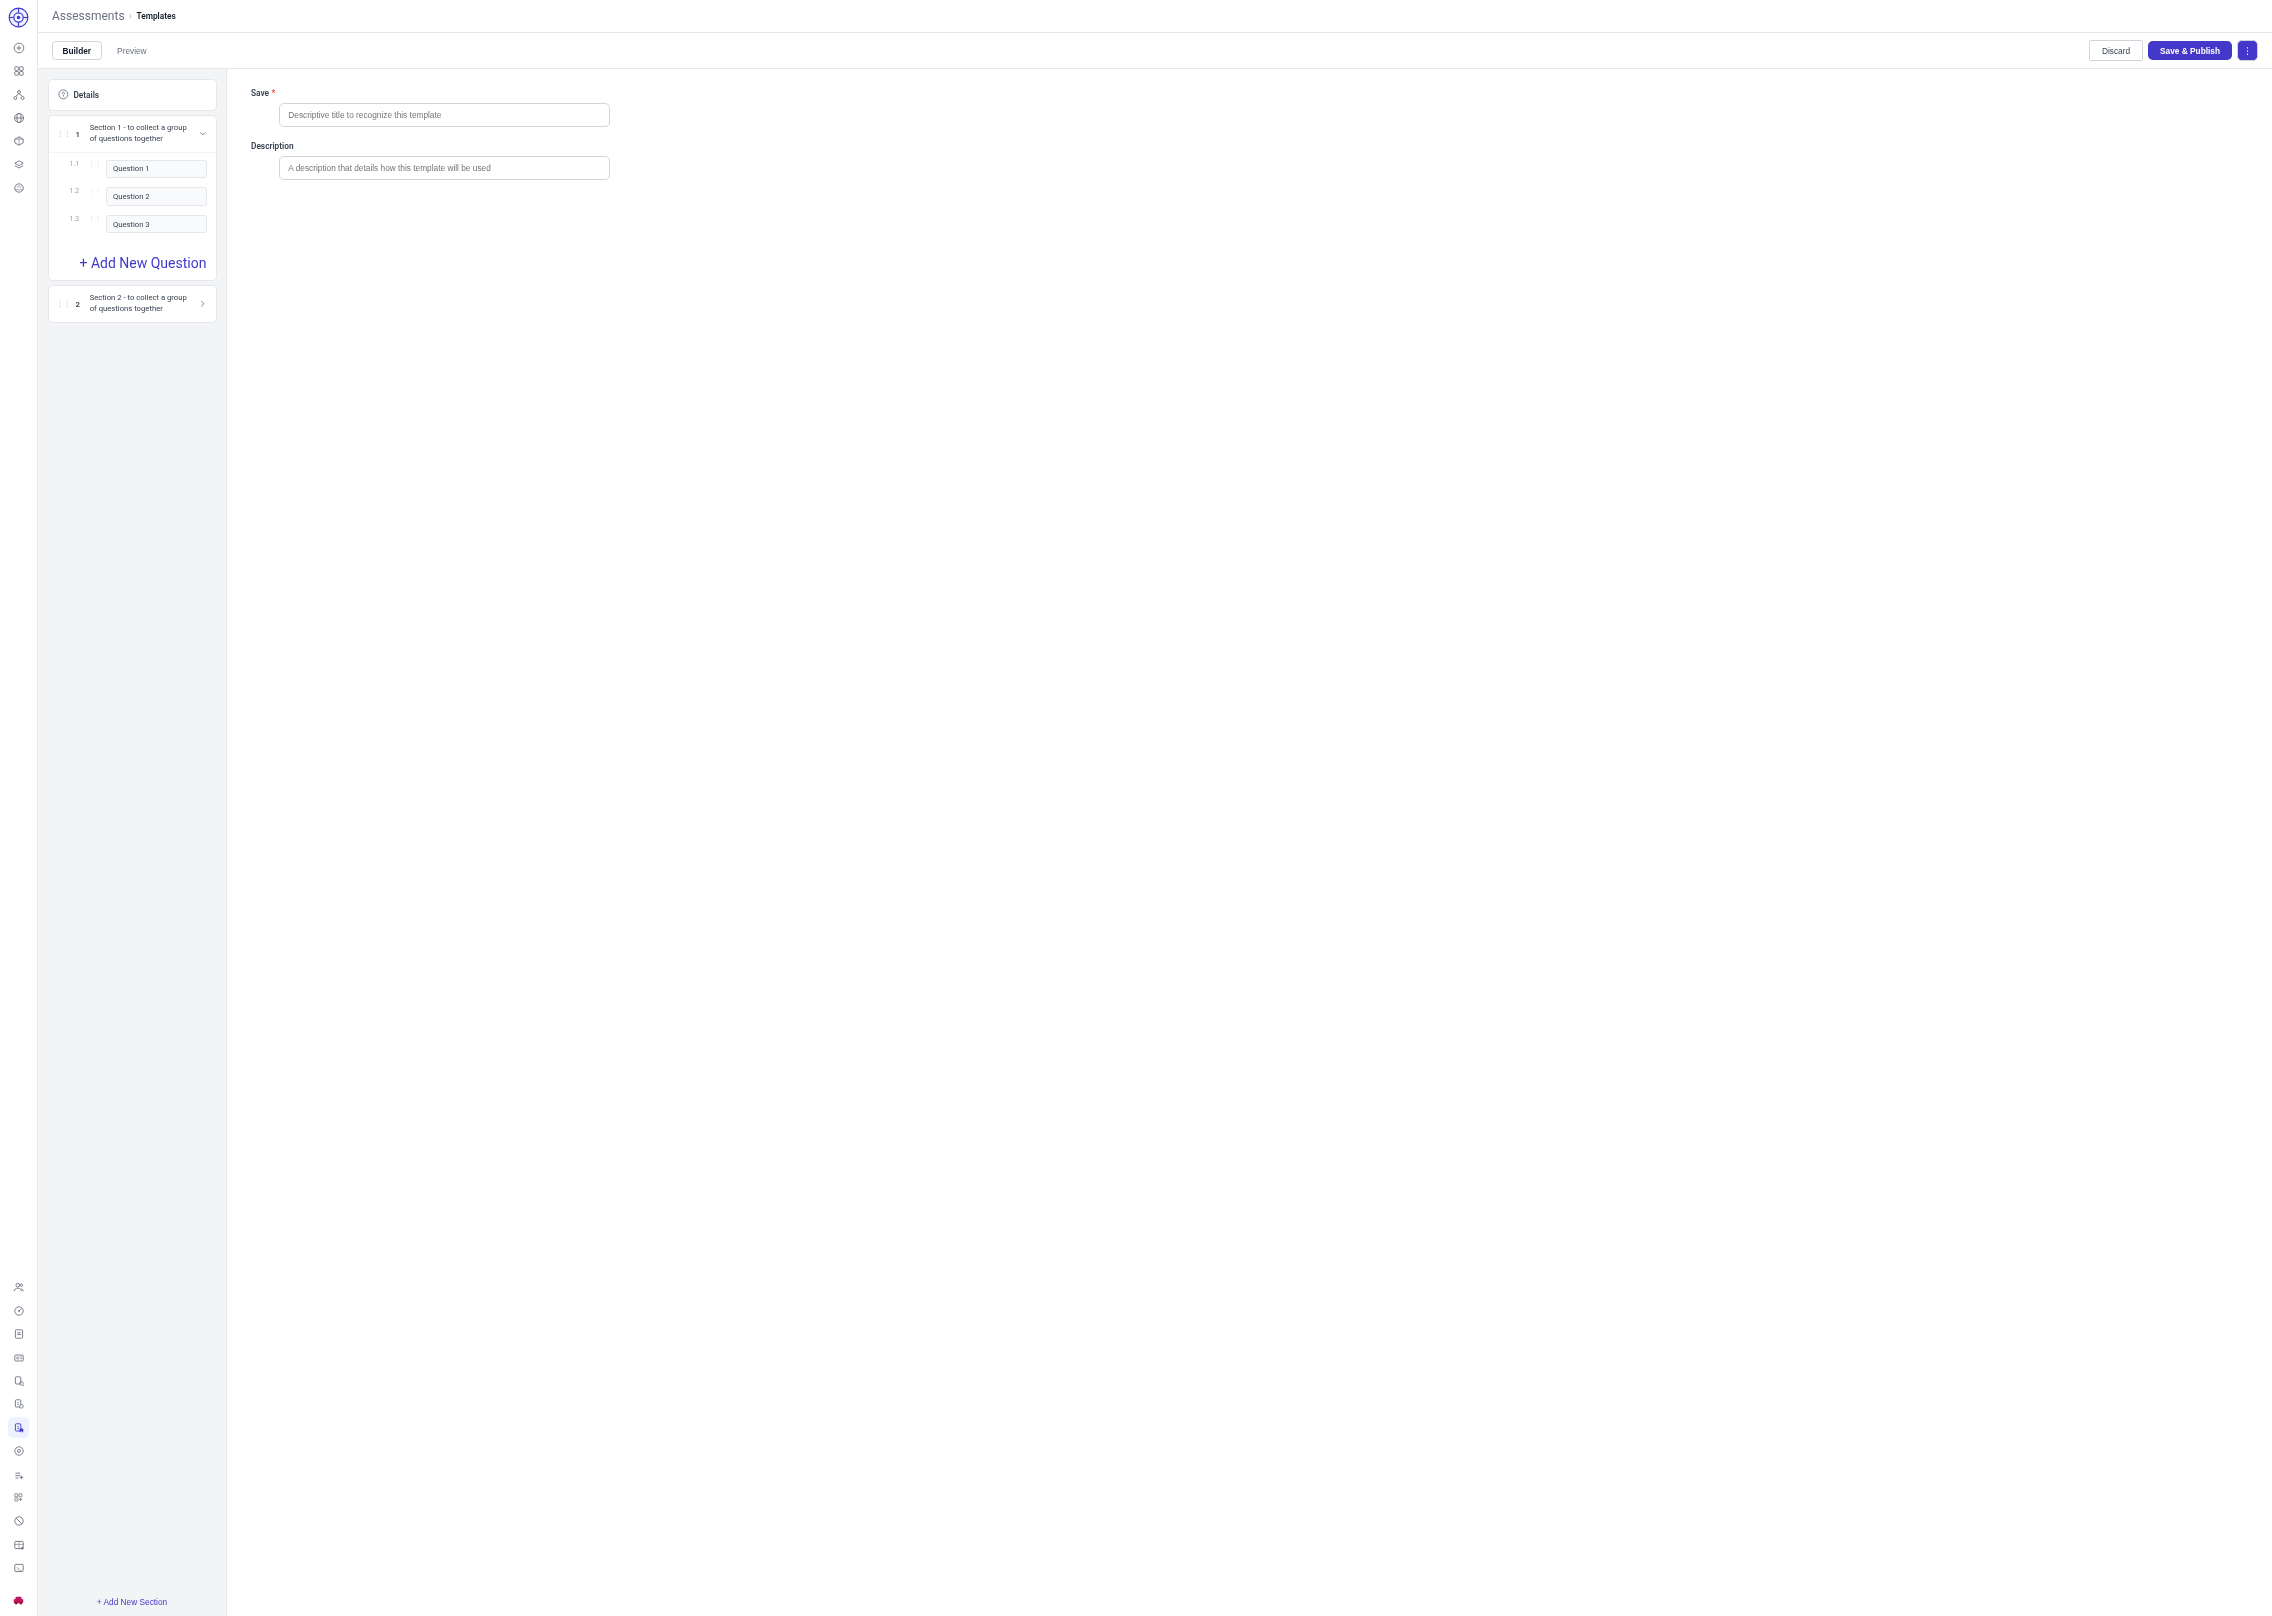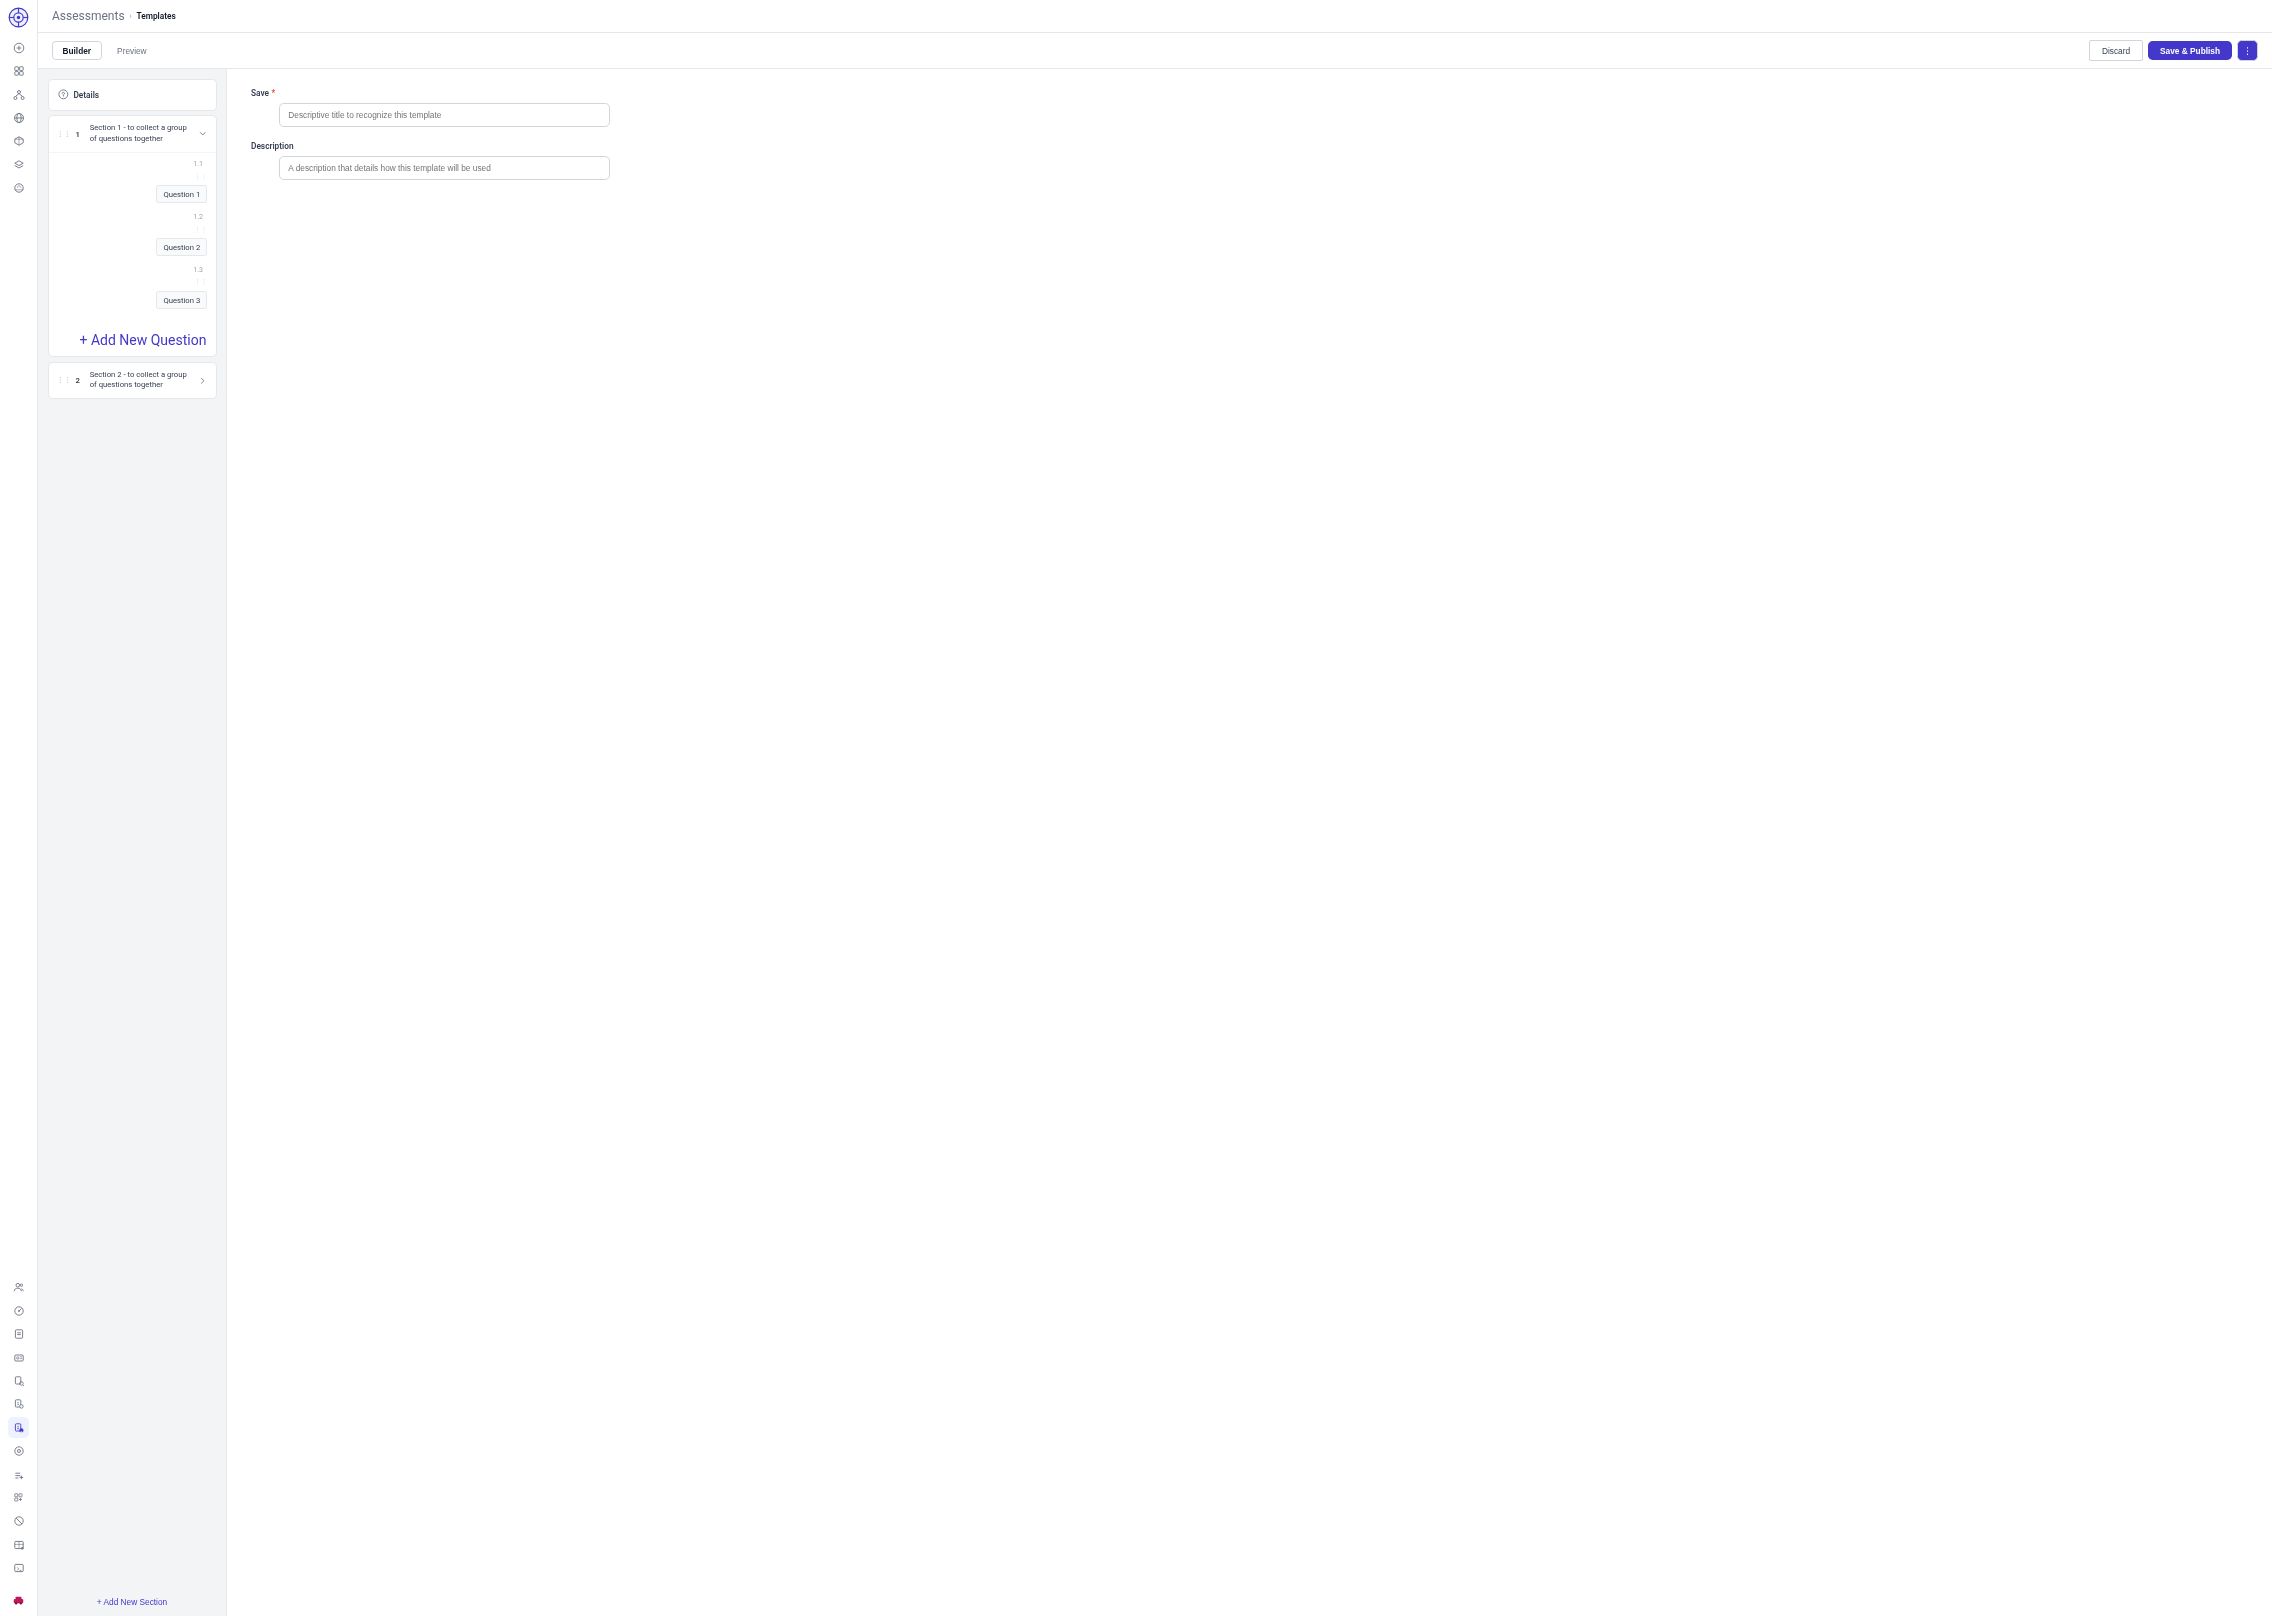--- a/index.html
+++ b/index.html
@@ -196,25 +196,24 @@
       font-size: 8.3px;
     }
 
     
     .questions-list {
       padding: 2.4px 0 4.7px 0;
       border-top: 0.6px solid #f3f4f6;
     }
     .question-item {
       display: flex;
-      align-items: flex-end;
+      align-items: flex-start;
       padding: 4.7px 8.3px 4.7px 21px;
       gap: 4.7px;
       cursor: pointer;
-      flex-direction: column;
     }
     .question-num {
       font-size: 7px;
       color: #9ca3af;
       min-width: 14px;
     }
     .question-drag {
       color: #d1d5db;
       font-size: 6.5px;
     }

